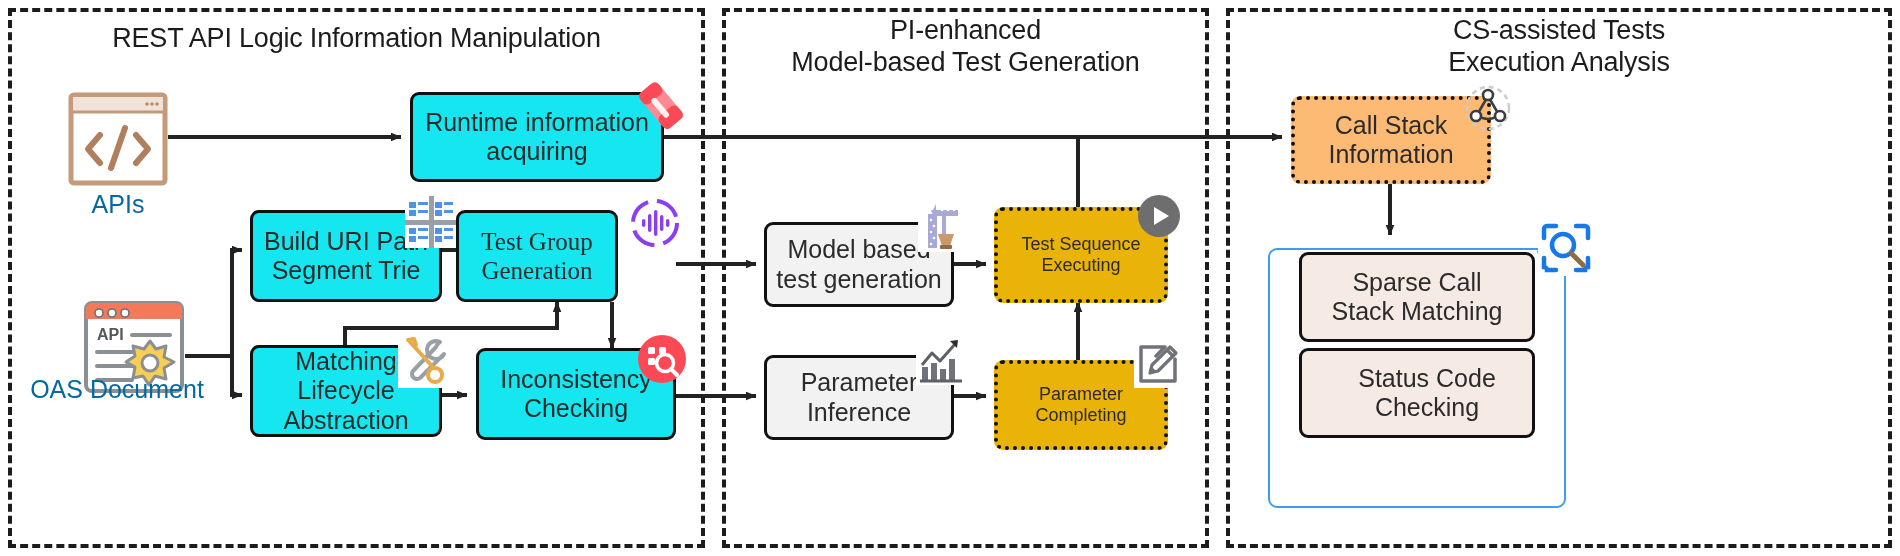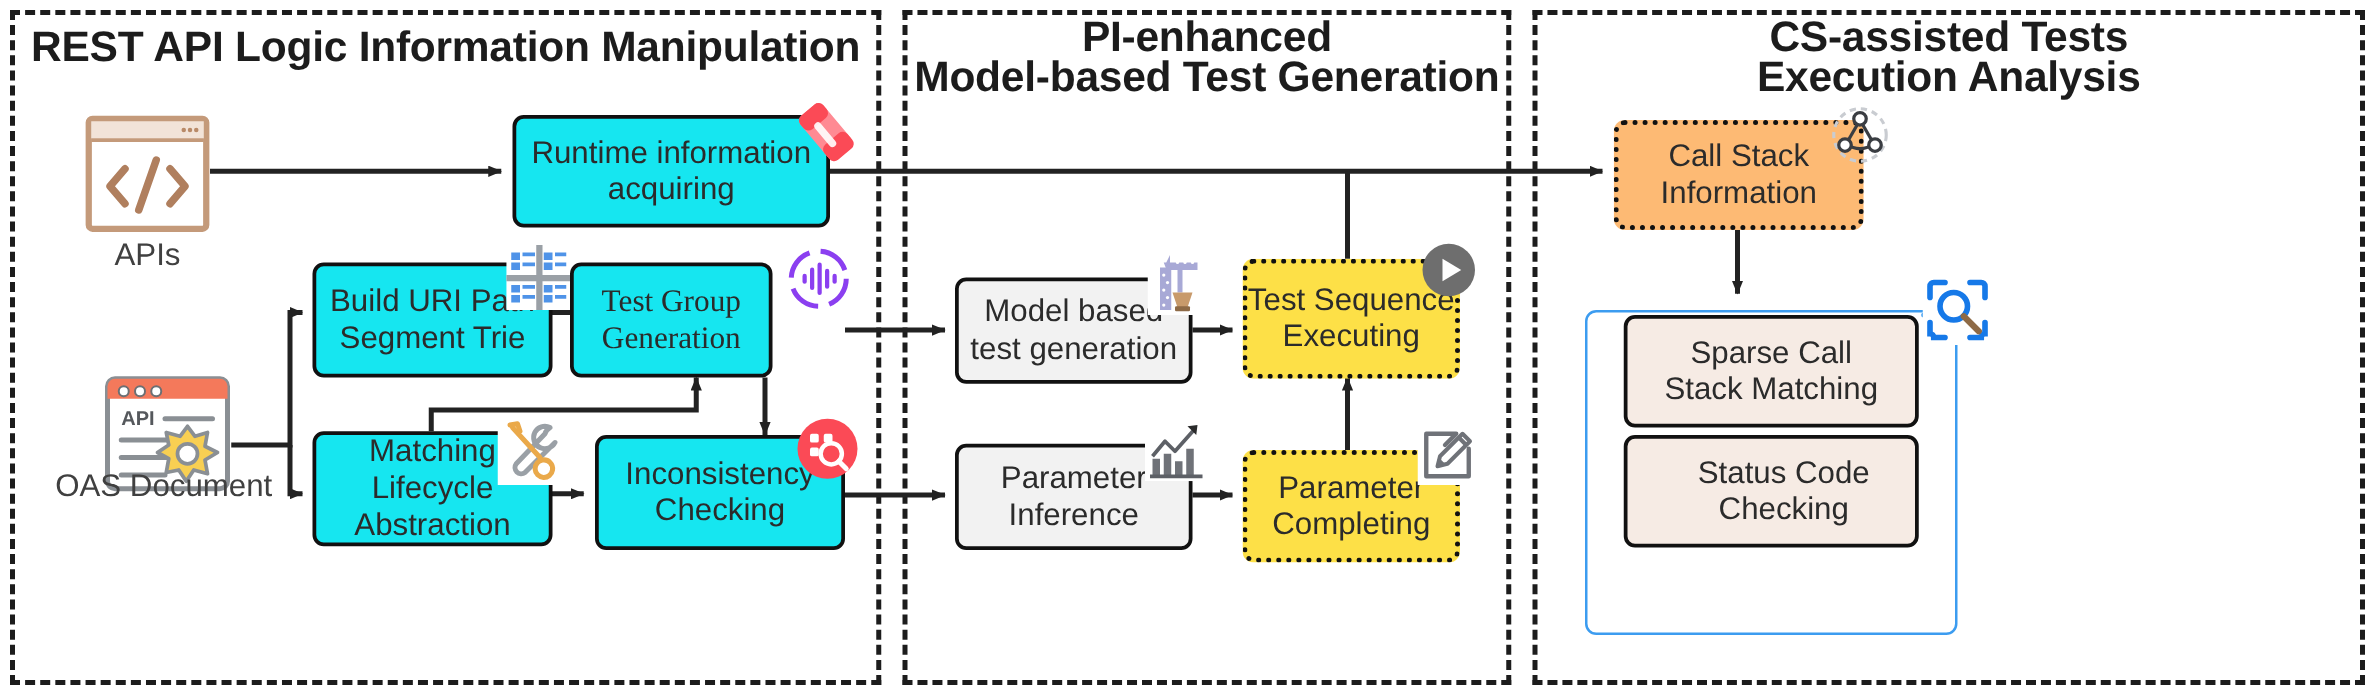--- a/index.html
+++ b/index.html
@@ -1,36 +1,36 @@
 <!DOCTYPE html>
 <html><head>
 <meta charset="utf-8">
 <style>
   html,body{margin:0;padding:0;background:#fff;}
   body{width:1900px;height:556px;font-family:"Liberation Sans",sans-serif;}
   #stage{position:relative;width:1900px;height:556px;overflow:hidden;background:#fff;}
 
   
   .panel{position:absolute;border:4px dashed #1c1c1c;box-sizing:border-box;background:transparent;}
-  .panel-title{position:absolute;text-align:center;font-weight:bold;color:#1c1c1c;
-               font-size:34px;line-height:32px;letter-spacing:-.2px;white-space:pre-line;}
+  .panel-title{position:absolute;text-align:center;font-weight:normal;color:#1c1c1c;
+               font-size:27px;line-height:32px;letter-spacing:-.2px;white-space:pre-line;}
 
   
   .node{position:absolute;box-sizing:border-box;display:flex;align-items:center;justify-content:center;
         text-align:center;color:#2b2b2b;line-height:1.18;white-space:pre-line;}
 
   .cyan{background:#16E6F0;border:3px solid #111;border-radius:9px;font-size:25px;}
   .grey{background:#f2f2f2;border:3px solid #111;border-radius:9px;font-size:25px;}
-  .grey-dot{background:#fde047;border:4px dotted #111;border-radius:9px;font-size:25px;text-align:center;}
+  .grey-dot{background:#eab308;border:4px dotted #111;border-radius:9px;font-size:18px;text-align:center;}
   .beige{background:#f6ebe4;border:3px solid #111;border-radius:9px;font-size:25px;}
   .beige-dot{background:#fdba74;border:4px dotted #111;border-radius:9px;font-size:25px;}
 
   .blue-wrap{position:absolute;box-sizing:border-box;border:2.5px solid #3c9cf0;border-radius:9px;background:transparent;}
 
-  .label{position:absolute;font-size:25px;color:#404040;text-align:center;}
+  .label{position:absolute;font-size:25px;color:#0369a1;text-align:center;}
 
   
   #wires{position:absolute;left:0;top:0;width:1900px;height:556px;pointer-events:none;}
 
   
   .ico{position:absolute;display:block;}
 </style>
 </head>
 <body>
 
@@ -118,21 +118,21 @@
       <line x1="50" y1="36" x2="88" y2="36"></line>
       <line x1="15" y1="53" x2="76" y2="53"></line>
       <line x1="15" y1="67" x2="62" y2="67"></line>
       <line x1="15" y1="81" x2="50" y2="81"></line>
     </g>
     <g transform="translate(68,66)">
       <path d="M0,-24 L6,-16 L16,-19 L14,-8 L24,-3 L14,3 L16,14 L5,11 L-1,20 L-7,11 L-17,13 L-15,2 L-24,-3 L-15,-9 L-17,-19 L-6,-16 Z" fill="#f8cf52" stroke="#8a8f94" stroke-width="3" stroke-linejoin="round"></path>
       <circle cx="0" cy="-2" r="8" fill="#fff" stroke="#8a8f94" stroke-width="3"></circle>
     </g>
   </svg>
-  <div class="label" style="left:36px;top:375px;width:190px;">OAS Document</div>
+  <div class="label" style="left:22px;top:375px;width:190px;">OAS Document</div>
 
   <div class="node cyan" style="left:410px;top:92px;width:254px;height:90px;">Runtime information
 acquiring</div>
   <svg class="ico" style="left:631px;top:76px;" width="64" height="64" viewBox="0 0 64 64">
     <g transform="rotate(-40 32 32)">
       <rect x="20" y="6" width="24" height="44" rx="5" fill="#ff8a93"></rect>
       <rect x="20" y="6" width="24" height="14" rx="5" fill="#fb4a56"></rect>
       <rect x="20" y="36" width="24" height="16" rx="5" fill="#fb4a56"></rect>
       <rect x="27" y="18" width="6" height="24" rx="3" fill="#ffffff" opacity=".9"></rect>
     </g>

